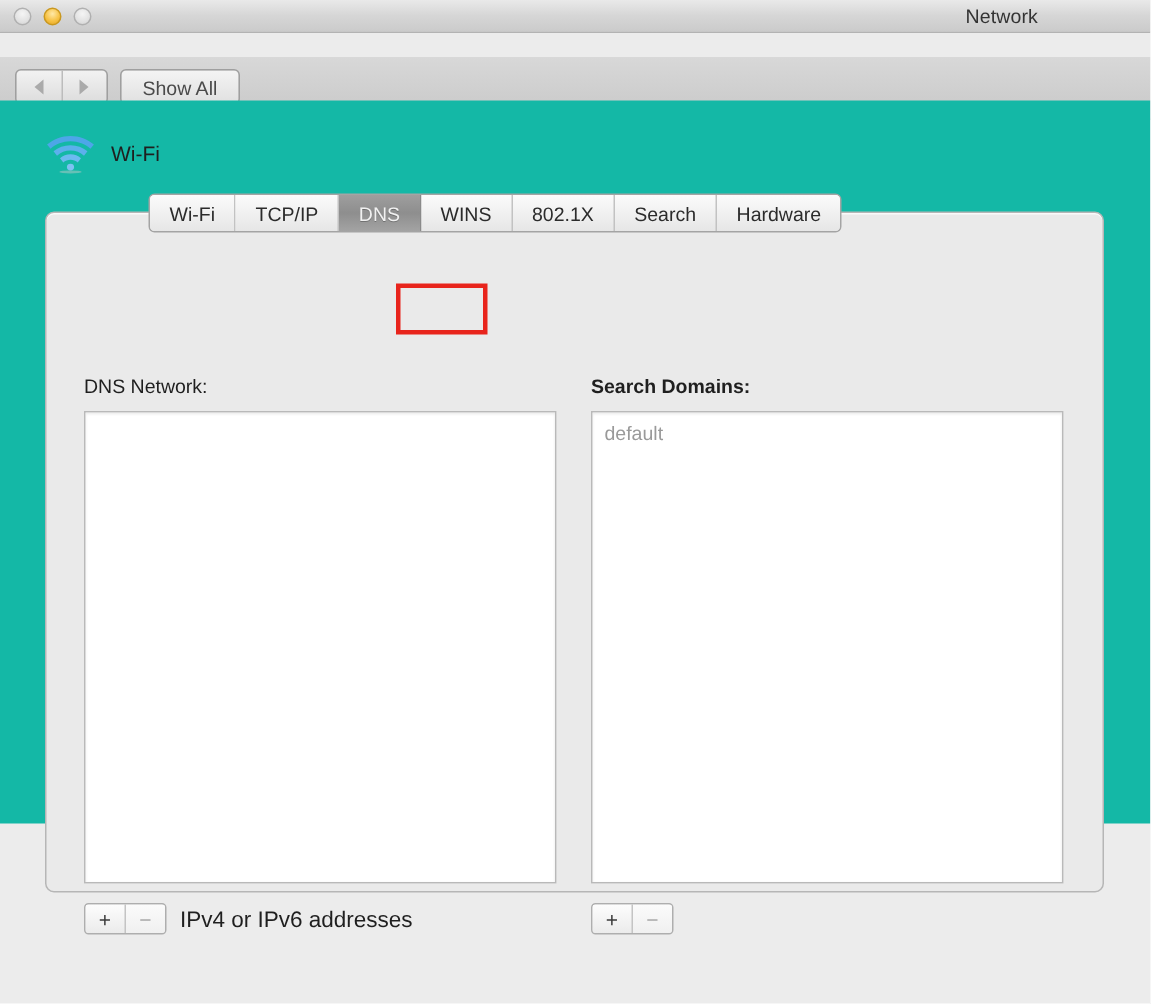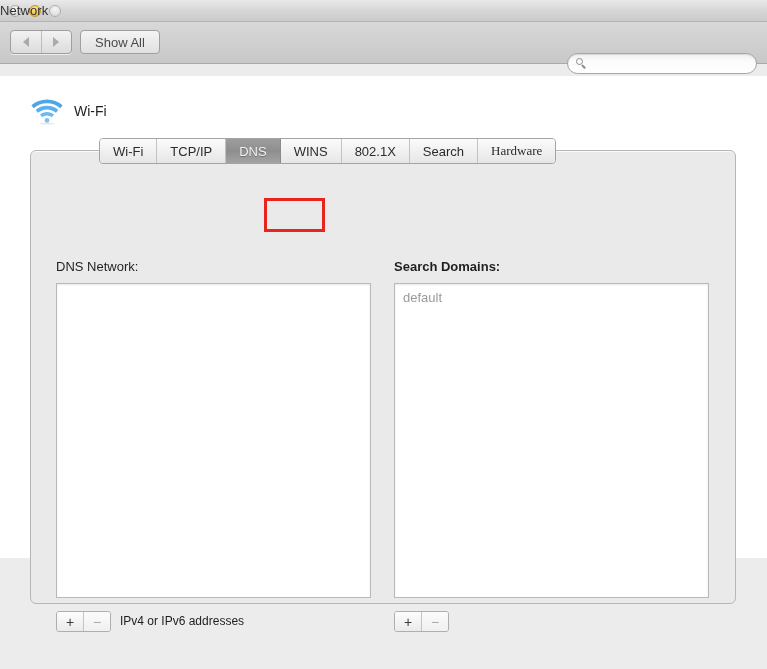--- a/index.html
+++ b/index.html
@@ -28,21 +28,21 @@
     width: 767px;
     height: 22px;
     background: linear-gradient(to bottom, #e9e9e9 0%, #d6d6d6 50%, #cbcbcb 100%);
     border-bottom: 1px solid #b3b3b3;
     box-sizing: border-box;
   }
   #window-title {
     position: absolute;
     left: 0; top: 3px;
     width: 692px;
-    text-align: left;
+    text-align: right;
     font-size: 13px;
     color: #333333;
     letter-spacing: 0.1px;
   }
   .traffic-lights {
     position: absolute;
     left: 9px; top: 5px;
     display: flex;
     gap: 8px;
   }
@@ -59,21 +59,21 @@
     background: radial-gradient(circle at 50% 32%, #ffe9a8 0%, #f7c347 55%, #e4a520 100%);
     border-color: #c99820;
   }
   .tl-zoom {
     background: radial-gradient(circle at 50% 32%, #f5f5f5 0%, #e2e2e2 60%, #d2d2d2 100%);
   }
 
   
   #toolbar {
     position: absolute;
-    left: 0; top: 22px;
+    left: 0; top: 38px;
     width: 767px;
     height: 42px;
     background: linear-gradient(to bottom, #d8d8d8 0%, #c8c8c8 100%);
     border-bottom: 1px solid #a9a9a9;
     box-sizing: border-box;
     padding-left: 8px;
   }
   #nav-segment {
     position: absolute;
     left: 10px; top: 8px;
@@ -165,24 +165,24 @@
     font-size: 12px;
     color: #333;
     margin-left: 5px;
     width: 150px;
     padding: 0;
   }
 
   
   #content {
     position: absolute;
-    left: 0; top: 76px;
+    left: 0; top: 67px;
     width: 767px;
     height: 482px;
-    background: #ffffff;
+    background: #14b8a6;
   }
 
   
   #service-header {
     position: absolute;
     left: 30px; top: 21px;
     display: flex;
     align-items: center;
     gap: 10px;
   }
@@ -224,21 +224,21 @@
     justify-content: center;
     padding: 0 13px;
     font-size: 13px;
     color: #2b2b2b;
     background: linear-gradient(to bottom, #fbfbfb 0%, #e6e6e6 100%);
     border-right: 1px solid #c2c2c2;
     cursor: default;
     box-sizing: border-box;
     white-space: nowrap;
   }
-  .tab:last-child { border-right: none; font-family: Liberation Serif, serif; }
+  .tab:last-child { border-right: none; }
   .tab.selected {
     background: linear-gradient(to bottom, #9e9e9e 0%, #8e8e8e 50%, #a3a3a3 100%);
     color: #f1f1f1;
     text-shadow: 0 1px 0 rgba(0,0,0,0.25);
     border-right: 1px solid #8a8a8a;
   }
 
   
   #annotation-box {
     position: absolute;
@@ -306,21 +306,21 @@
     background: linear-gradient(to bottom, #fdfdfd 0%, #ebebeb 100%);
   }
   .pm-btn.minus {
     border-left: 1px solid #c4c4c4;
     color: #a9a9a9;
     background: linear-gradient(to bottom, #fbfbfb 0%, #f0f0f0 100%);
   }
   #pm-hint {
     position: absolute;
     left: 120px; top: 538px;
-    font-size: 12px;
+    font-size: 15px;
     color: #1f1f1f;
   }
 </style>
 </head>
 <body>
 
 <div id="window">
 
   <div id="titlebar">
     <div class="traffic-lights">

